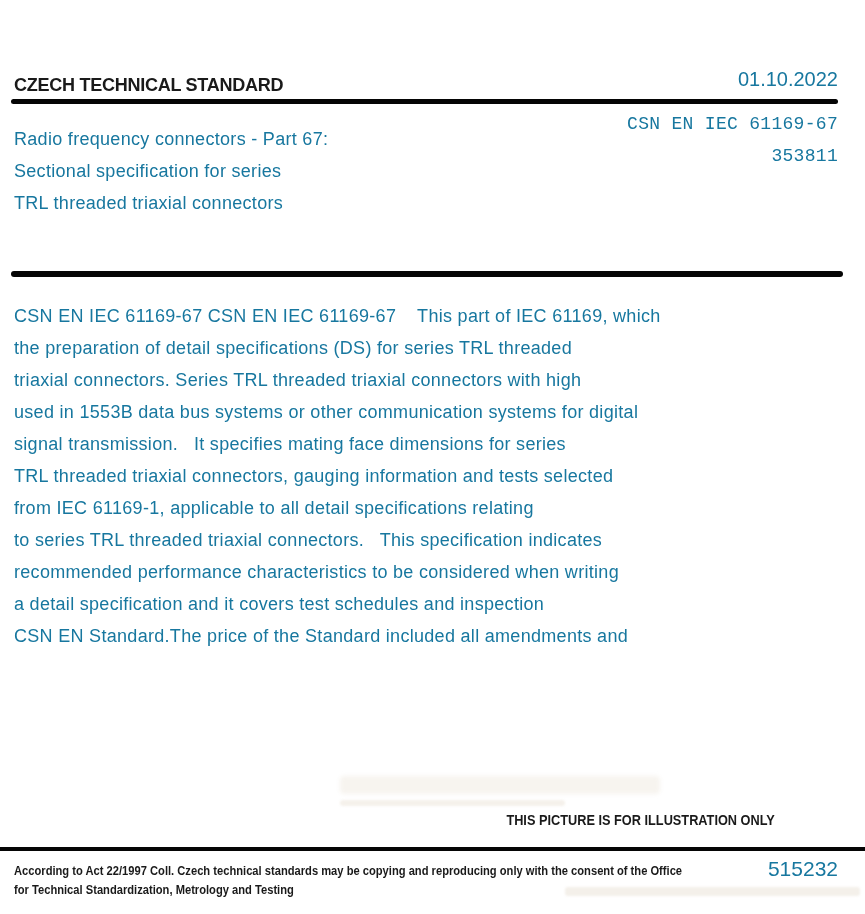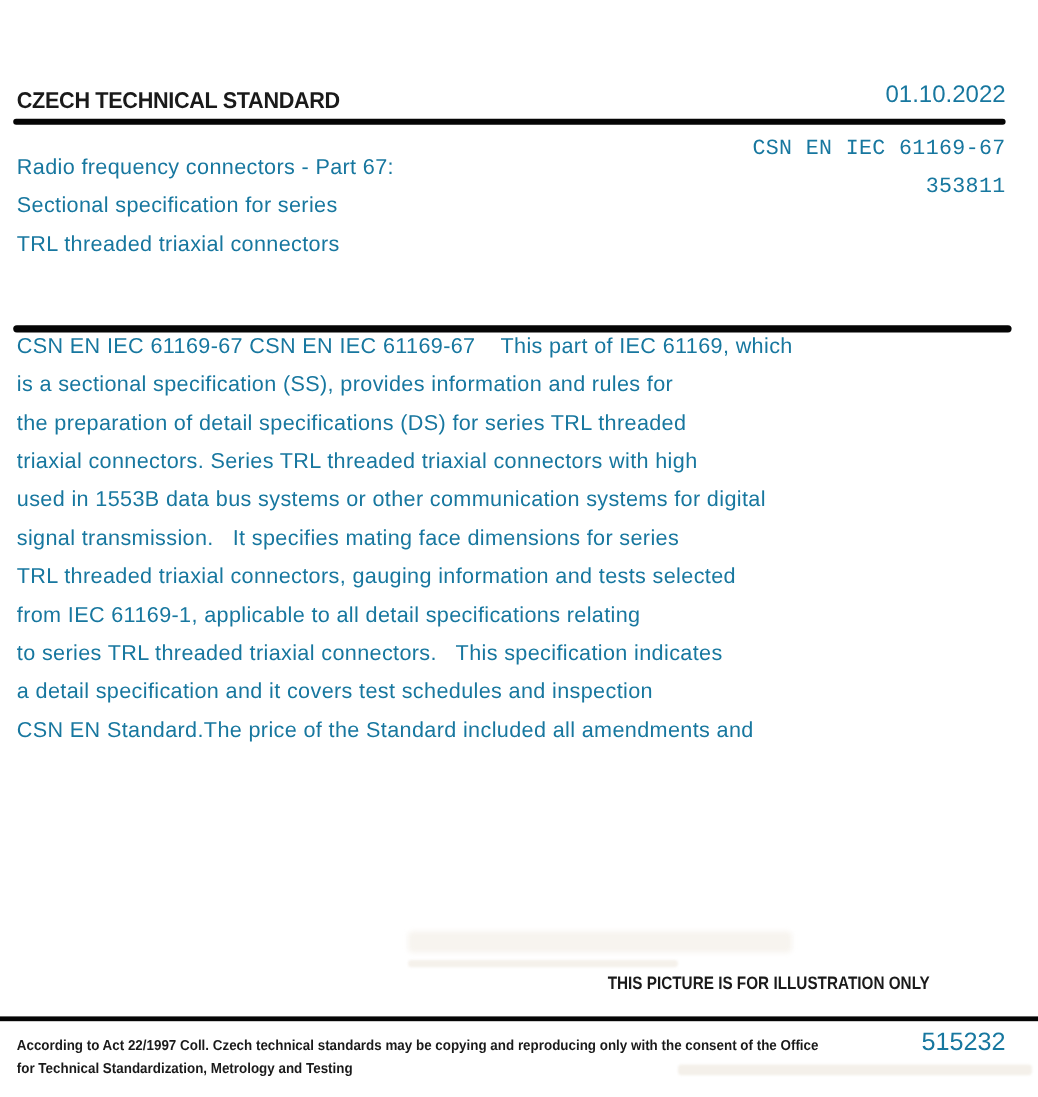--- a/index.html
+++ b/index.html
@@ -40,21 +40,21 @@
   .title-block .line{height:32px;display:flex;align-items:center;white-space:pre;}
   .ref-block{
     right:27px;top:108px;width:260px;
     color:var(--accent);font-size:18px;letter-spacing:0.3px;
     text-align:right;
     font-family:Liberation Mono, monospace;
   }
   .ref-block .line{height:32px;display:flex;align-items:center;justify-content:flex-end;white-space:pre;}
   
   .abstract{
-    left:14px;top:272px;width:800px;
+    left:14px;top:300px;width:800px;
     color:var(--accent);font-size:18px;letter-spacing:0.3px;
   }
   .abstract .line{height:32px;display:flex;align-items:center;white-space:pre;}
   
   .wm1{left:340px;top:776px;width:320px;height:18px;background:rgba(228,218,202,0.30);filter:blur(2px);border-radius:4px;}
   .wm2{left:340px;top:800px;width:225px;height:6px;background:rgba(232,224,210,0.45);filter:blur(1px);border-radius:3px;}
   .wm3{left:565px;top:887px;width:295px;height:9px;background:rgba(230,222,208,0.45);filter:blur(1px);border-radius:3px;}
   
   .illus-note{
     right:90px;top:811px;
@@ -92,28 +92,28 @@
     </div>
   <div class="abs ref-block">
     <div class="line">CSN EN IEC 61169-67</div>
     <div class="line">353811</div>
   </div>
 
   <div class="abs rule rule-thick"></div>
 
   <div class="abs abstract">
       <div class="line">CSN EN IEC 61169-67 CSN EN IEC 61169-67    This part of IEC 61169, which</div>
-      <div class="line">is a sectional specification (SS), provides information and rules for</div>
       <div class="line">the preparation of detail specifications (DS) for series TRL threaded</div>
       <div class="line">triaxial connectors. Series TRL threaded triaxial connectors with high</div>
       <div class="line">used in 1553B data bus systems or other communication systems for digital</div>
       <div class="line">signal transmission.   It specifies mating face dimensions for series</div>
       <div class="line">TRL threaded triaxial connectors, gauging information and tests selected</div>
       <div class="line">from IEC 61169-1, applicable to all detail specifications relating</div>
       <div class="line">to series TRL threaded triaxial connectors.   This specification indicates</div>
+      <div class="line">recommended performance characteristics to be considered when writing</div>
       <div class="line">a detail specification and it covers test schedules and inspection</div>
       <div class="line">CSN EN Standard.The price of the Standard included all amendments and</div>
     </div>
 
   <div class="abs wm1"></div>
   <div class="abs wm2"></div>
   <div class="abs wm3"></div>
 
   <div class="abs illus-note">THIS PICTURE IS FOR ILLUSTRATION ONLY</div>
 

